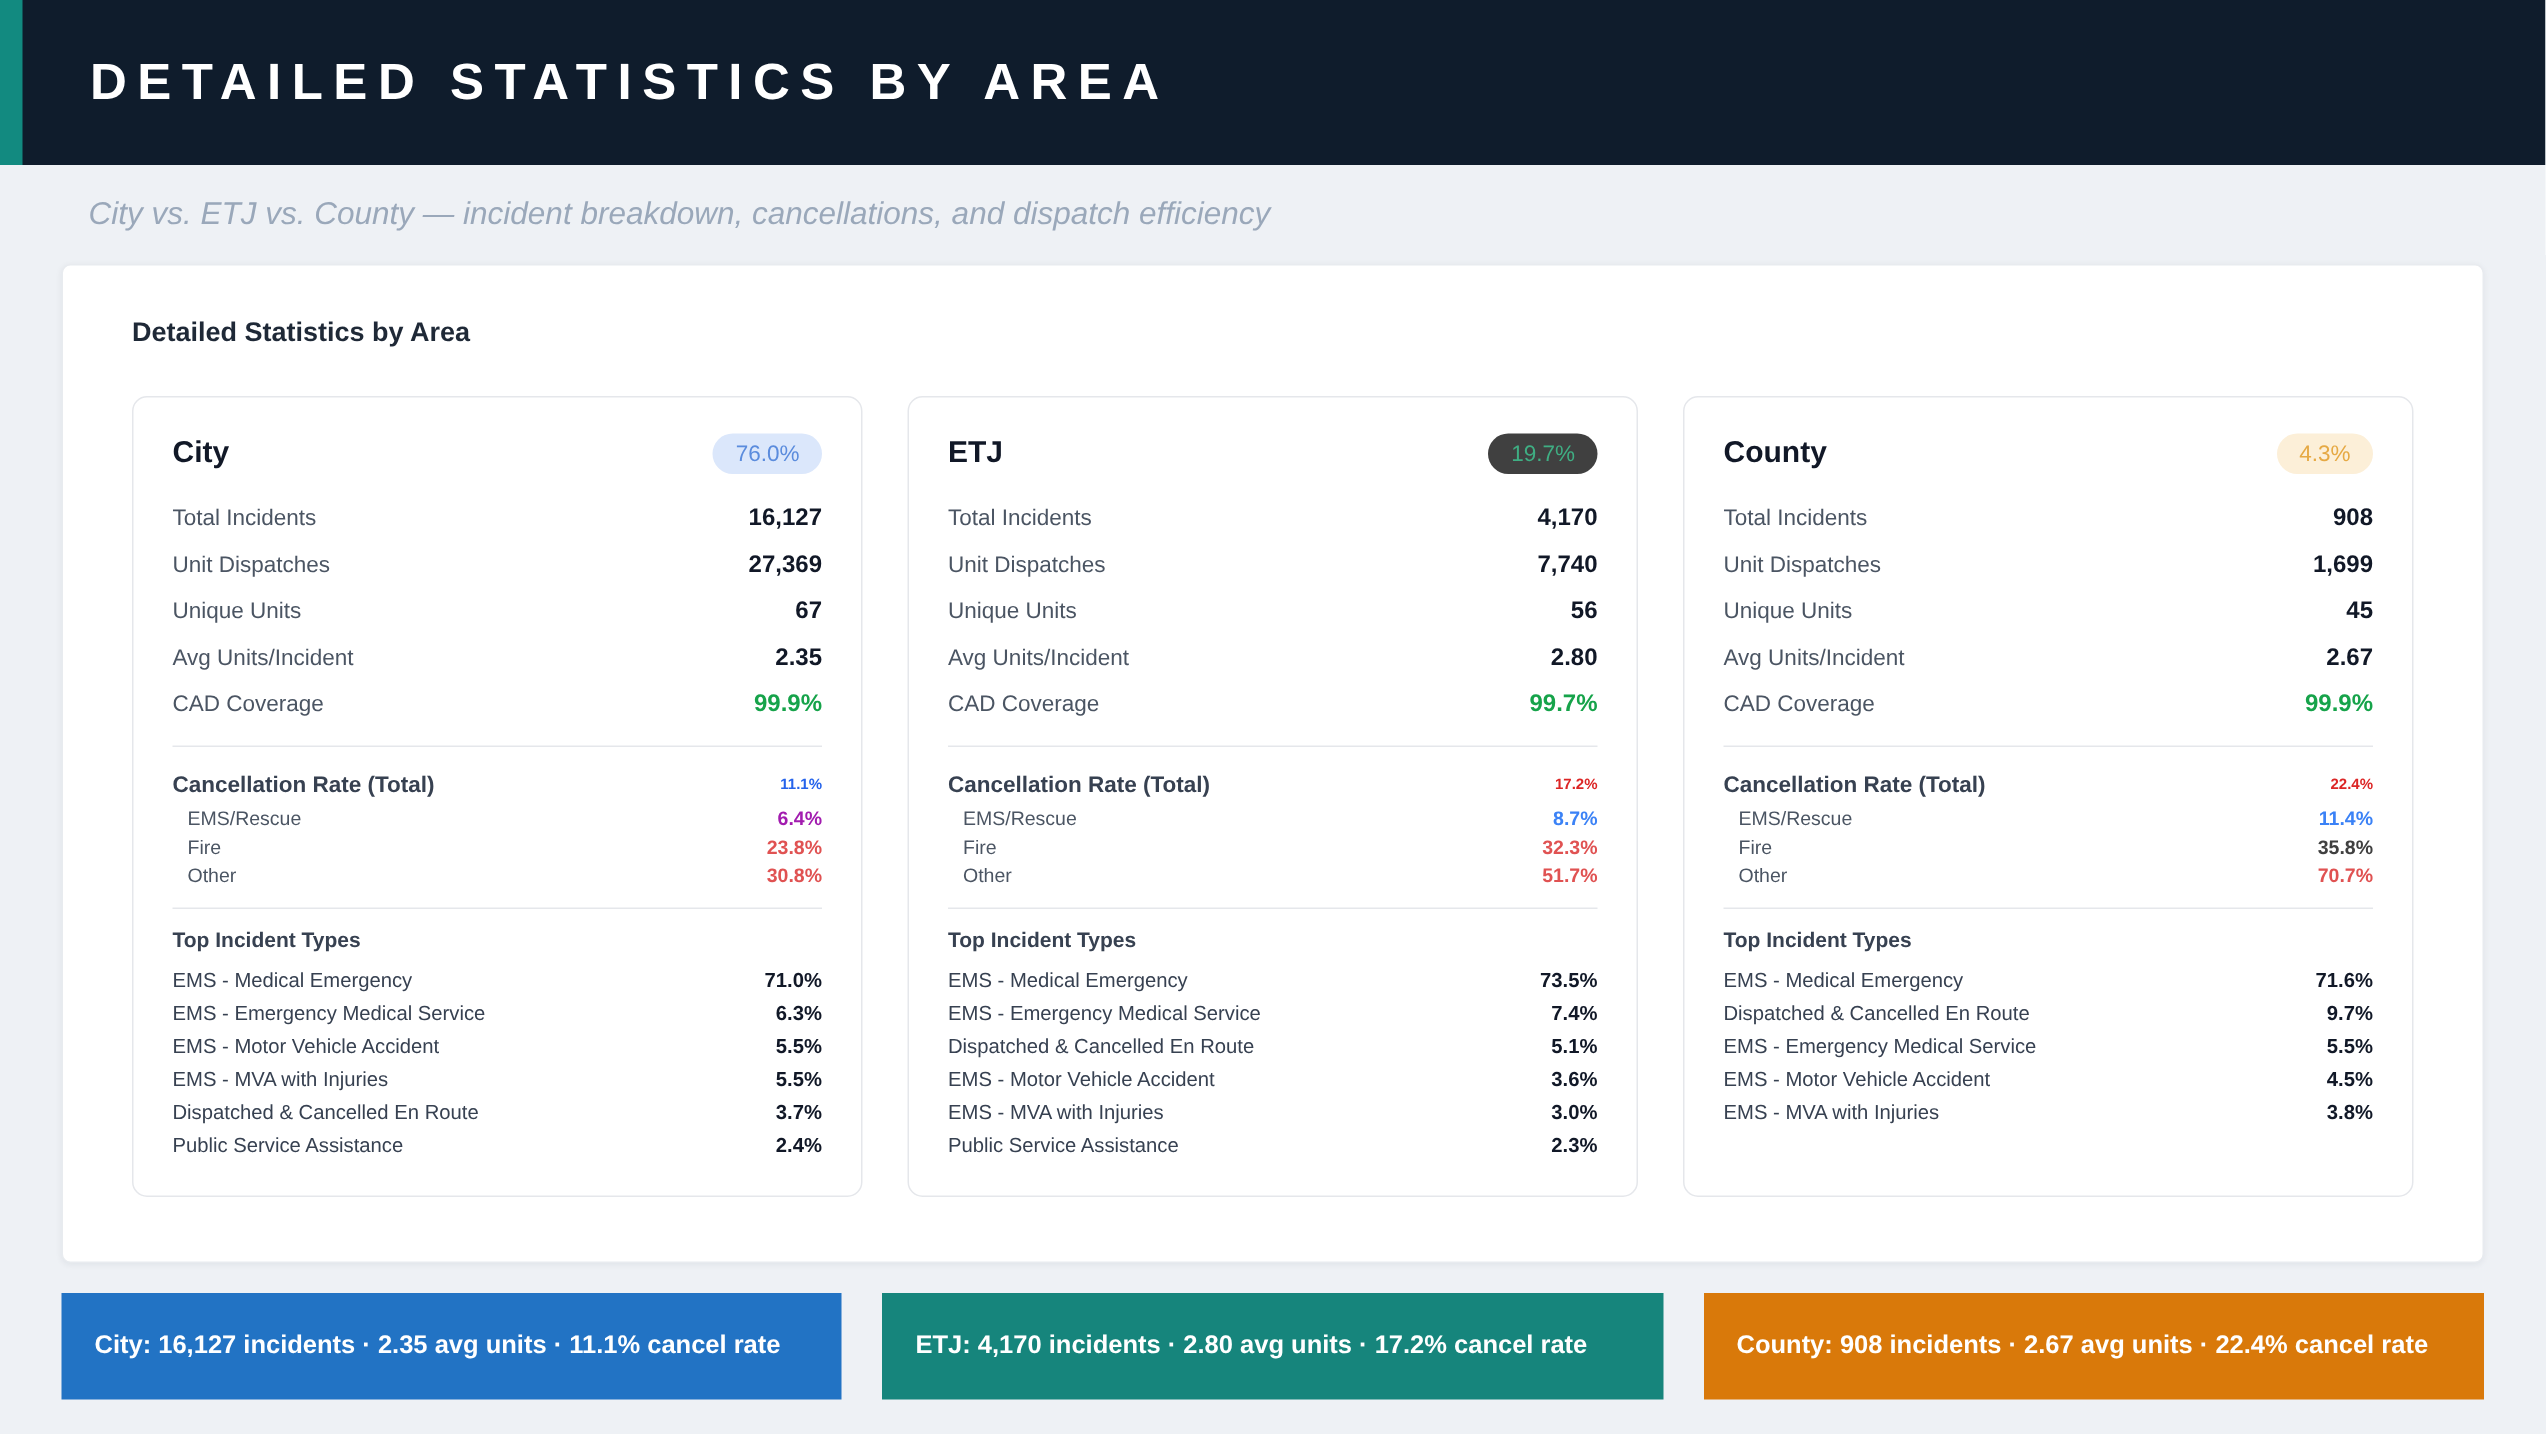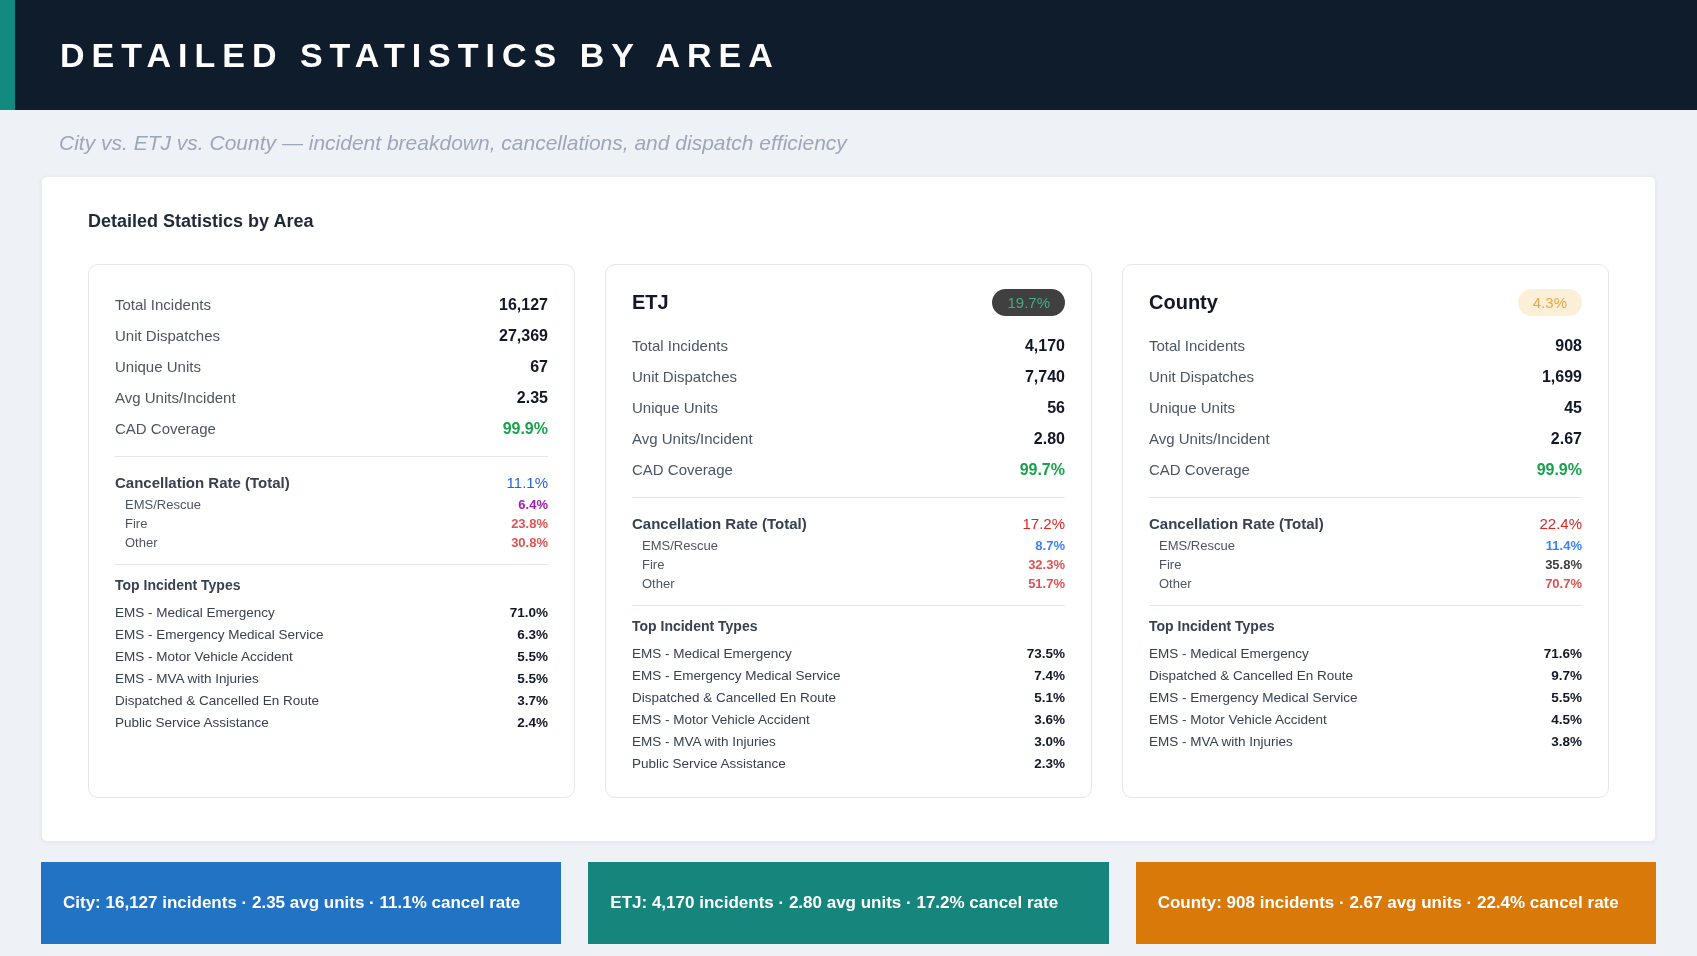--- a/index.html
+++ b/index.html
@@ -42,49 +42,53 @@
   }
   .card-head { display:flex; justify-content:space-between; align-items:center; margin-bottom:14px; }
   .area-name { margin:0; font-size:20px; font-weight:700; color:#111827; }
   .badge { font-size:15px; padding:5px 15px; border-radius:999px; }
   .stat-row { display:flex; justify-content:space-between; align-items:center; height:31px; }
   .stat-label { font-size:15px; color:#4b5563; }
   .stat-value { font-size:16px; font-weight:700; color:#111827; }
   .divider { border:none; border-top:1px solid #e5e7eb; margin:12px 0; }
   .cancel-row { display:flex; justify-content:space-between; align-items:center; height:26px; }
   .cancel-label { font-size:15px; font-weight:700; color:#374151; }
-  .cancel-value { font-size:15px; font-weight:400; }
+  .cancel-value { font-size:10px; font-weight:700; }
   .sub-row { display:flex; justify-content:space-between; align-items:center; height:19px; padding-left:10px; }
   .sub-label { font-size:13px; color:#4b5563; }
   .sub-value { font-size:13px; font-weight:600; }
   .types-title { font-size:14px; font-weight:700; color:#374151; margin:4px 0 8px; }
   .type-row { display:flex; justify-content:space-between; align-items:center; height:22px; }
   .type-label { font-size:13.5px; color:#374151; }
   .type-value { font-size:13.5px; font-weight:700; color:#111827; }
   .bars { display:flex; gap:27px; margin:20px 41px 0 41px; }
   .bar {
-    flex:1; height:82px; display:flex; align-items:center;
+    flex:1; height:71px; display:flex; align-items:center;
     padding:0 22px; color:#ffffff; font-size:17px; font-weight:600;
     line-height:1.45;
   }
 </style>
 </head>
 <body>
 
 <header class="top-banner">
   <div class="accent-stripe"></div>
   <h1 class="page-title">DETAILED STATISTICS BY AREA</h1>
 </header>
 
 <div class="subtitle">City vs. ETJ vs. County — incident breakdown, cancellations, and dispatch efficiency</div>
 
 <section class="panel">
   <h2 class="panel-title">Detailed Statistics by Area</h2>
   <div class="cards">
       <article class="card">
+        <div class="card-head">
+          <h3 class="area-name">City</h3>
+          <span class="badge" style="color: rgb(91, 140, 221); background: rgb(219, 231, 251);">76.0%</span>
+        </div>
         <div class="stats">
           <div class="stat-row">
             <span class="stat-label">Total Incidents</span>
             <span class="stat-value">16,127</span>
           </div>
           <div class="stat-row">
             <span class="stat-label">Unit Dispatches</span>
             <span class="stat-value">27,369</span>
           </div>
           <div class="stat-row">

